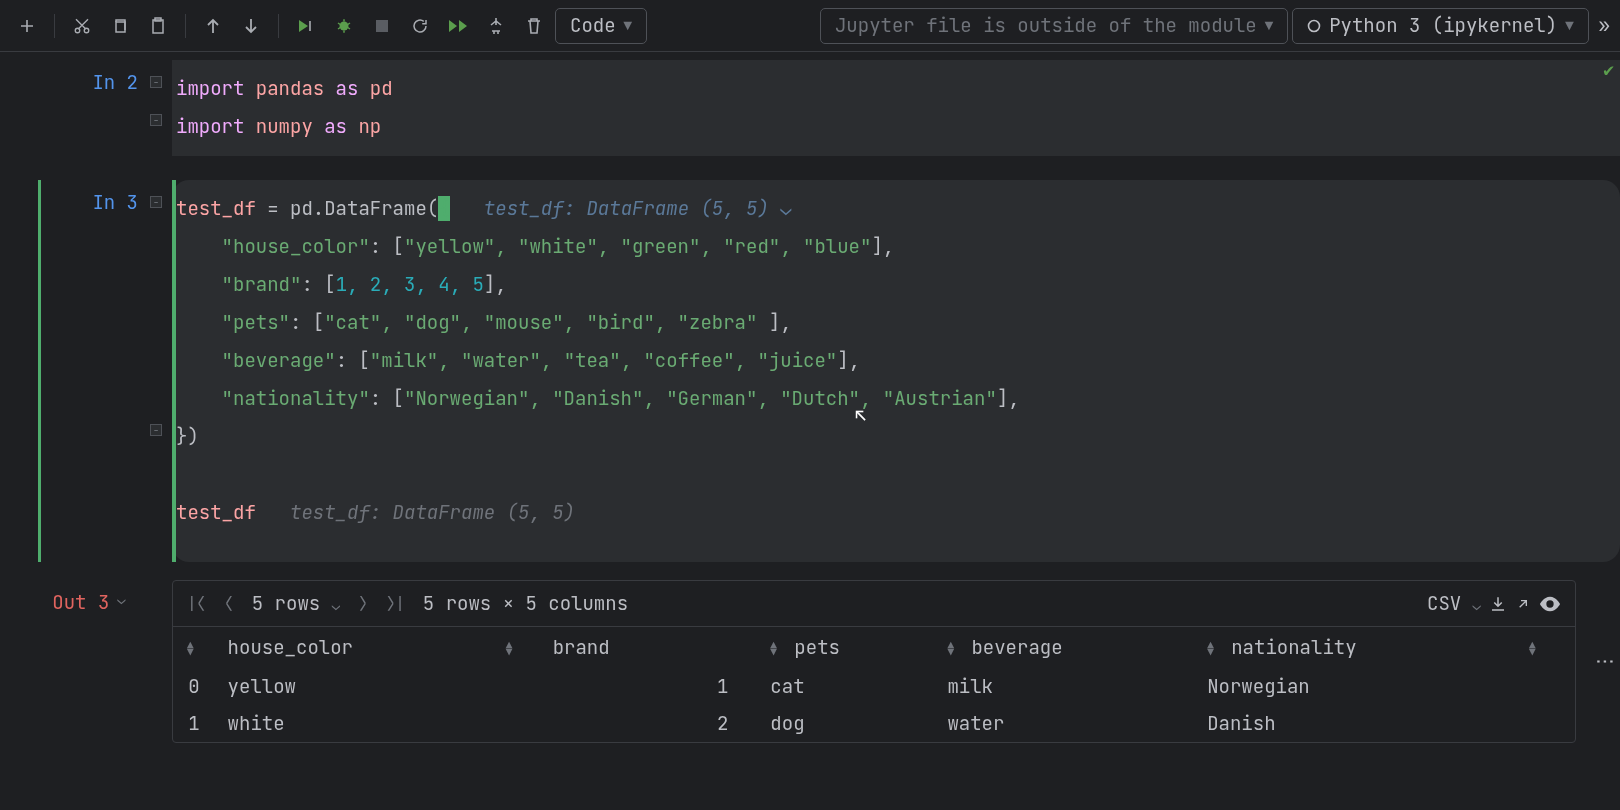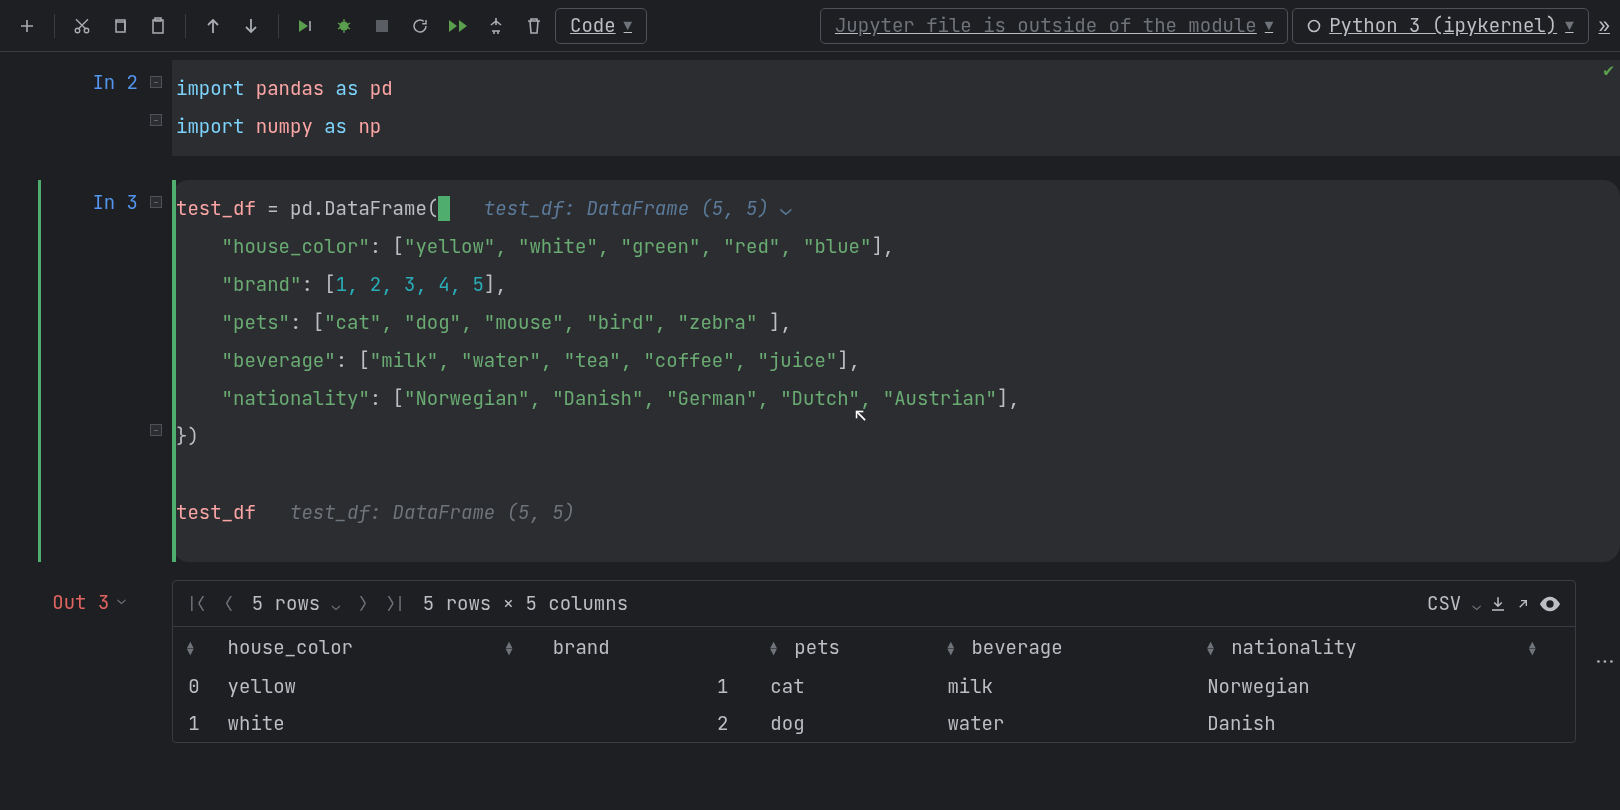--- a/index.html
+++ b/index.html
@@ -12,21 +12,20 @@
   width: 1620px;
   height: 810px;
 }
 .toolbar {
   display: flex;
   align-items: center;
   height: 52px;
   padding: 0 10px;
   border-bottom: 1px solid #393b40;
   gap: 4px;
-  text-decoration: underline;
 }
 .tbtn {
   width: 34px; height: 34px;
   display: flex; align-items: center; justify-content: center;
   color: #a9acb2; border-radius: 4px; cursor: pointer;
 }
 .tsep { width: 1px; height: 24px; background: #393b40; margin: 0 6px; }
 .pill {
   display: flex; align-items: center; gap: 8px;
   height: 36px; padding: 0 14px;
@@ -49,21 +48,21 @@
 .prompt.out { color: #e0645f; display:flex; justify-content:center; align-items:flex-start; gap:8px;}
 .fold-gutter { width: 22px; position: relative; }
 .fold { position: absolute; left: 0; font-size: 11px; color: #6f737a; background:#2b2d30; border:1px solid #4e5157; width:12px; height:12px; display:flex;align-items:center;justify-content:center;}
 .code-area {
   flex: 1; background: #2b2d30; padding: 10px 0 10px 4px;
   font-family: inherit; line-height: 38px; white-space: pre;
 }
 .cell1 .code-area { margin-bottom: 24px; }
 .cell2 { position: relative; }
 .cell2 .code-area { padding-bottom: 30px; border-radius: 17px; }
-.kw { color: #7dd3fc; }
+.kw { color: #f0abfc; }
 .var { color: #fca5a5; }
 .fn { color: #bcbec4; }
 .str { color: #6aab73; }
 .num { color: #2aacb8; }
 .punct { color: #bcbec4; }
 .hint { color: #5b7999; font-style: italic; }
 .hint2 { color: #6f737a; font-style: italic; }
 .caret { background: #4fad6d; color:#4fad6d; }
 .green-bar { position:absolute; left:0; top:0; bottom:0; width:4px; background:#4fad6d; }
 

